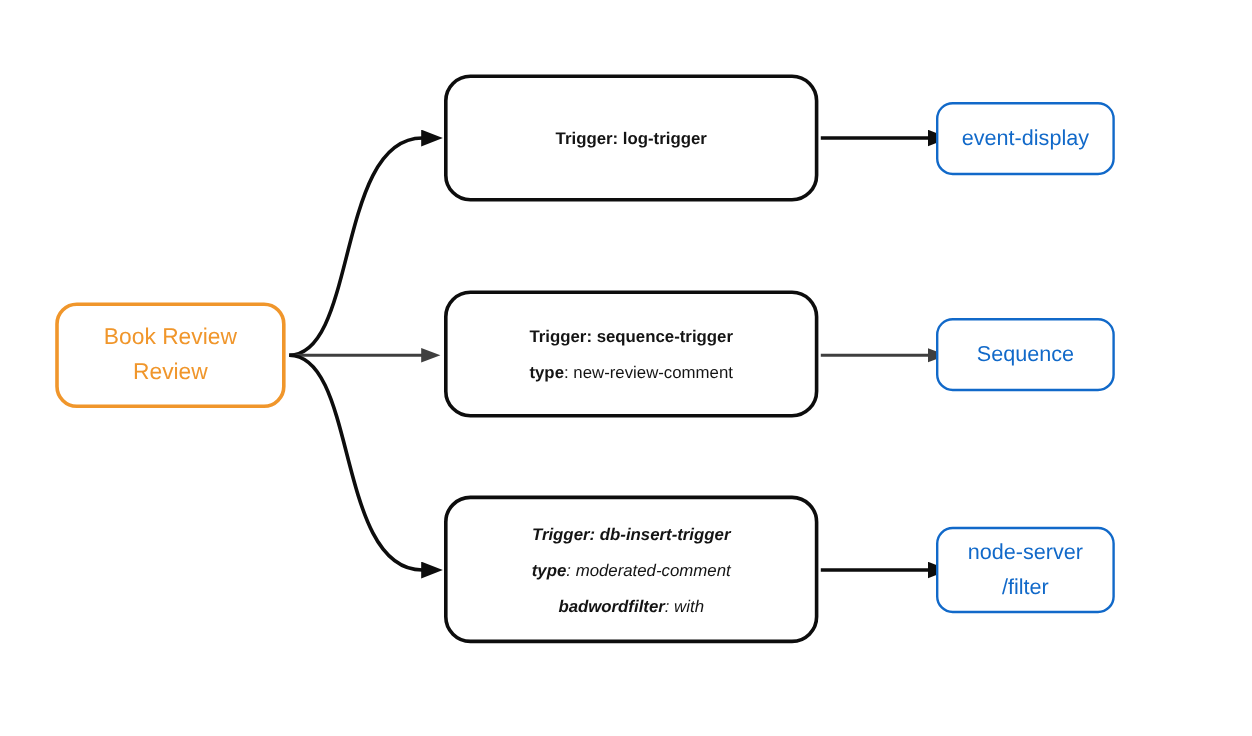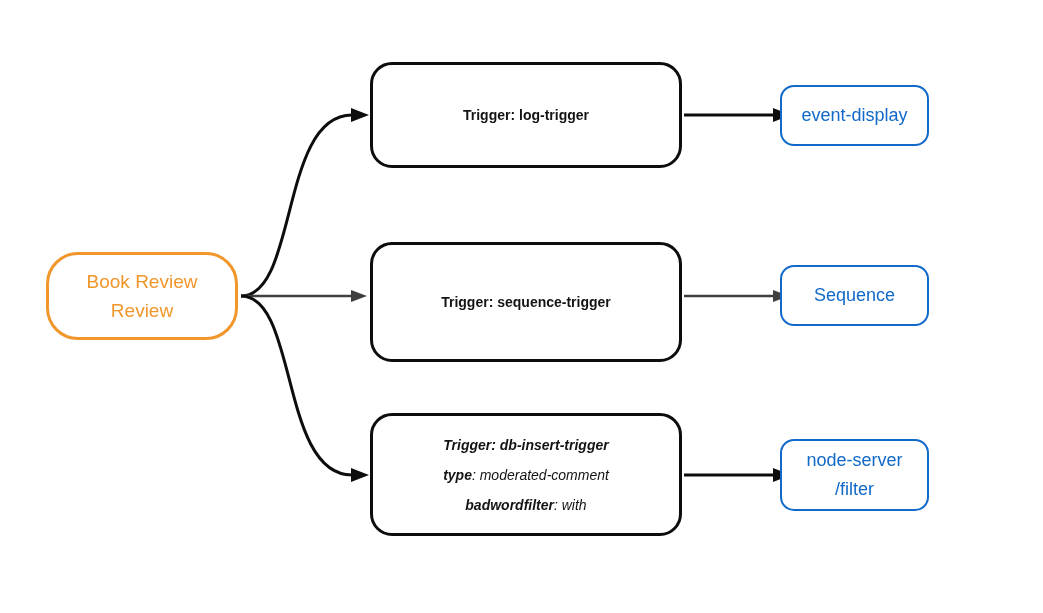--- a/index.html
+++ b/index.html
@@ -28,37 +28,37 @@
     flex-direction: column;
     justify-content: center;
     align-items: center;
     text-align: center;
     box-sizing: border-box;
     background: #ffffff;
   }
   .broker {
     left: 46px; top: 252px; width: 192px; height: 88px;
     border: 3px solid var(--broker-orange);
-    border-radius: 32px;
+    border-radius: 18px;
     color: var(--broker-orange);
     font-size: 19px;
     line-height: 29px;
     text-align: right;
   }
   .trigger {
     border: 3px solid var(--edge-black);
     border-radius: 22px;
     color: var(--text-black);
     font-size: 14px;
     line-height: 30px;
     left: 370px; width: 312px;
   }
   .trigger b { font-weight: 700; }
   .t1 { top: 62px;  height: 106px; }
-  .t2 { top: 242px; height: 120px; }
+  .t2 { top: 242px; height: 106px; }
   .t3 { top: 413px; height: 123px; font-style: italic; }
   .sink {
     border: 2.5px solid var(--sink-blue);
     border-radius: 14px;
     color: var(--sink-blue);
     font-size: 18px;
     line-height: 29px;
     left: 780px; width: 149px;
   }
   .s1 { top: 85px;  height: 61px; }
@@ -91,20 +91,21 @@
     <div>Book Review</div>
     <div>Review</div>
   </div>
 
   <div class="node trigger t1">
     <div class="tline"><b>Trigger: log-trigger</b><span></span></div>
   </div>
 
   <div class="node trigger t2">
     <div class="tline"><b>Trigger: sequence-trigger</b><span></span></div>
+    <div class="tline"><b>type</b><span>: new-review-comment</span></div>
   </div>
 
   <div class="node trigger t3">
     <div class="tline"><b>Trigger: db-insert-trigger</b><span></span></div>
     <div class="tline"><b>type</b><span>: moderated-comment</span></div>
     <div class="tline"><b>badwordfilter</b><span>: with</span></div>
   </div>
 
   <div class="node sink s1">
     <div>event-display</div>

